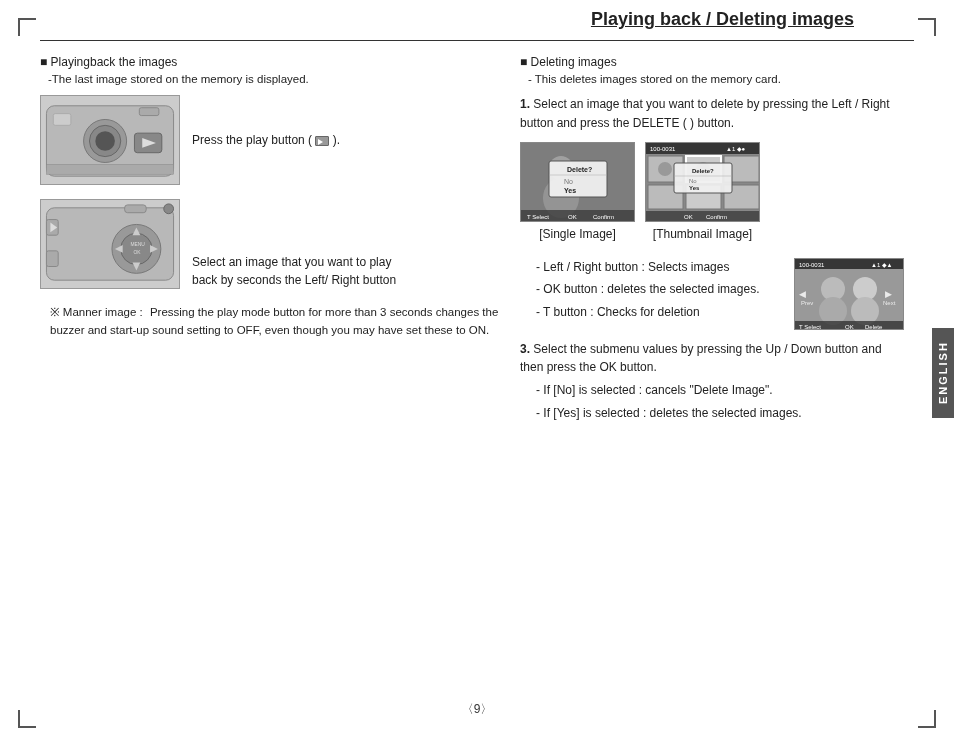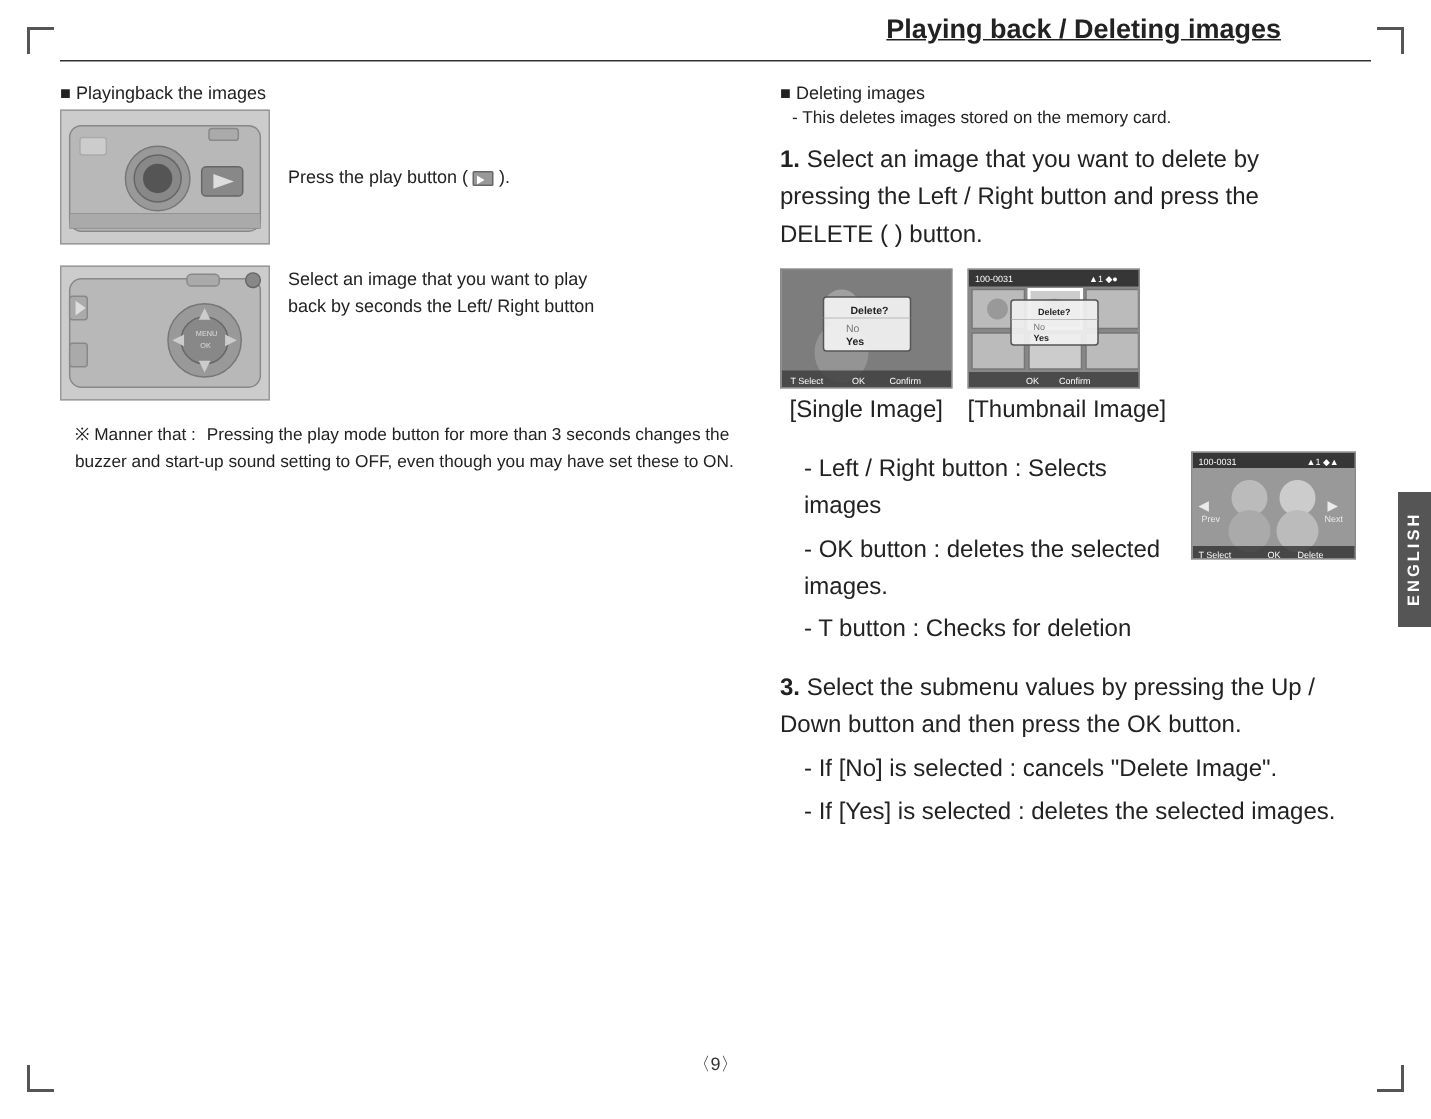--- a/index.html
+++ b/index.html
@@ -118,21 +118,21 @@
       margin-bottom: 14px;
     }
 
     .play-text {
       font-size: 12px;
       line-height: 1.5;
     }
 
     .select-instruction {
       display: flex;
-      align-items: flex-start;
+      align-items: flex-end;
       gap: 12px;
       margin-bottom: 14px;
     }
 
     .select-text {
       font-size: 12px;
       line-height: 1.5;
     }
 
     .manner-note {
@@ -172,21 +172,21 @@
       font-size: 11px;
       margin-top: 3px;
       text-align: center;
     }
 
     .numbered-item {
       margin-bottom: 10px;
     }
 
     .numbered-item p {
-      font-size: 16px;
+      font-size: 12px;
       line-height: 1.55;
       margin-bottom: 4px;
     }
 
     .bullet-list {
       margin-left: 16px;
       font-size: 12px;
       line-height: 1.7;
     }
 
@@ -240,20 +240,23 @@
   <span>Playing back / Deleting images</span>
 </div>
 
 <div class="content">
 
   <div class="left-col">
 
     <p class="section-header">
       <span>Playingback the images</span>
     </p>
+    <p class="sub-text">
+      <span>-The last image stored on the memory is displayed.</span>
+    </p>
 
     <div class="play-instruction">
 
       <div class="camera-img">
         <svg viewBox="0 0 140 90" xmlns="http://www.w3.org/2000/svg">
 
           <rect x="5" y="10" width="130" height="72" rx="8" ry="8" fill="#b8b8b8" stroke="#888" stroke-width="1"></rect>
 
           <circle cx="65" cy="46" r="22" fill="#999" stroke="#777" stroke-width="1"></circle>
           <circle cx="65" cy="46" r="16" fill="#888" stroke="#666" stroke-width="1"></circle>
@@ -301,21 +304,21 @@
           <circle cx="130" cy="9" r="5" fill="#888" stroke="#666"></circle>
         </svg>
       </div>
       <div class="select-text">
         <span>Select an image that you want to play</span><br>
         <span>back by seconds the Left/ Right button</span>
       </div>
     </div>
 
     <div class="manner-note">
-      <span class="symbol">※ Manner that : </span><span>Pressing the play mode button for more than 3 seconds changes the buzzer and start-up sound setting to OFF, even though you may have set these to ON.</span>
+      <span class="symbol">※ Manner image : </span><span>Pressing the play mode button for more than 3 seconds changes the buzzer and start-up sound setting to OFF, even though you may have set these to ON.</span>
     </div>
   </div>
 
   <div class="right-col">
 
     <p class="section-header">
       <span>Deleting images</span>
     </p>
     <p class="sub-text">
       <span>- This deletes images stored on the memory card.</span>

